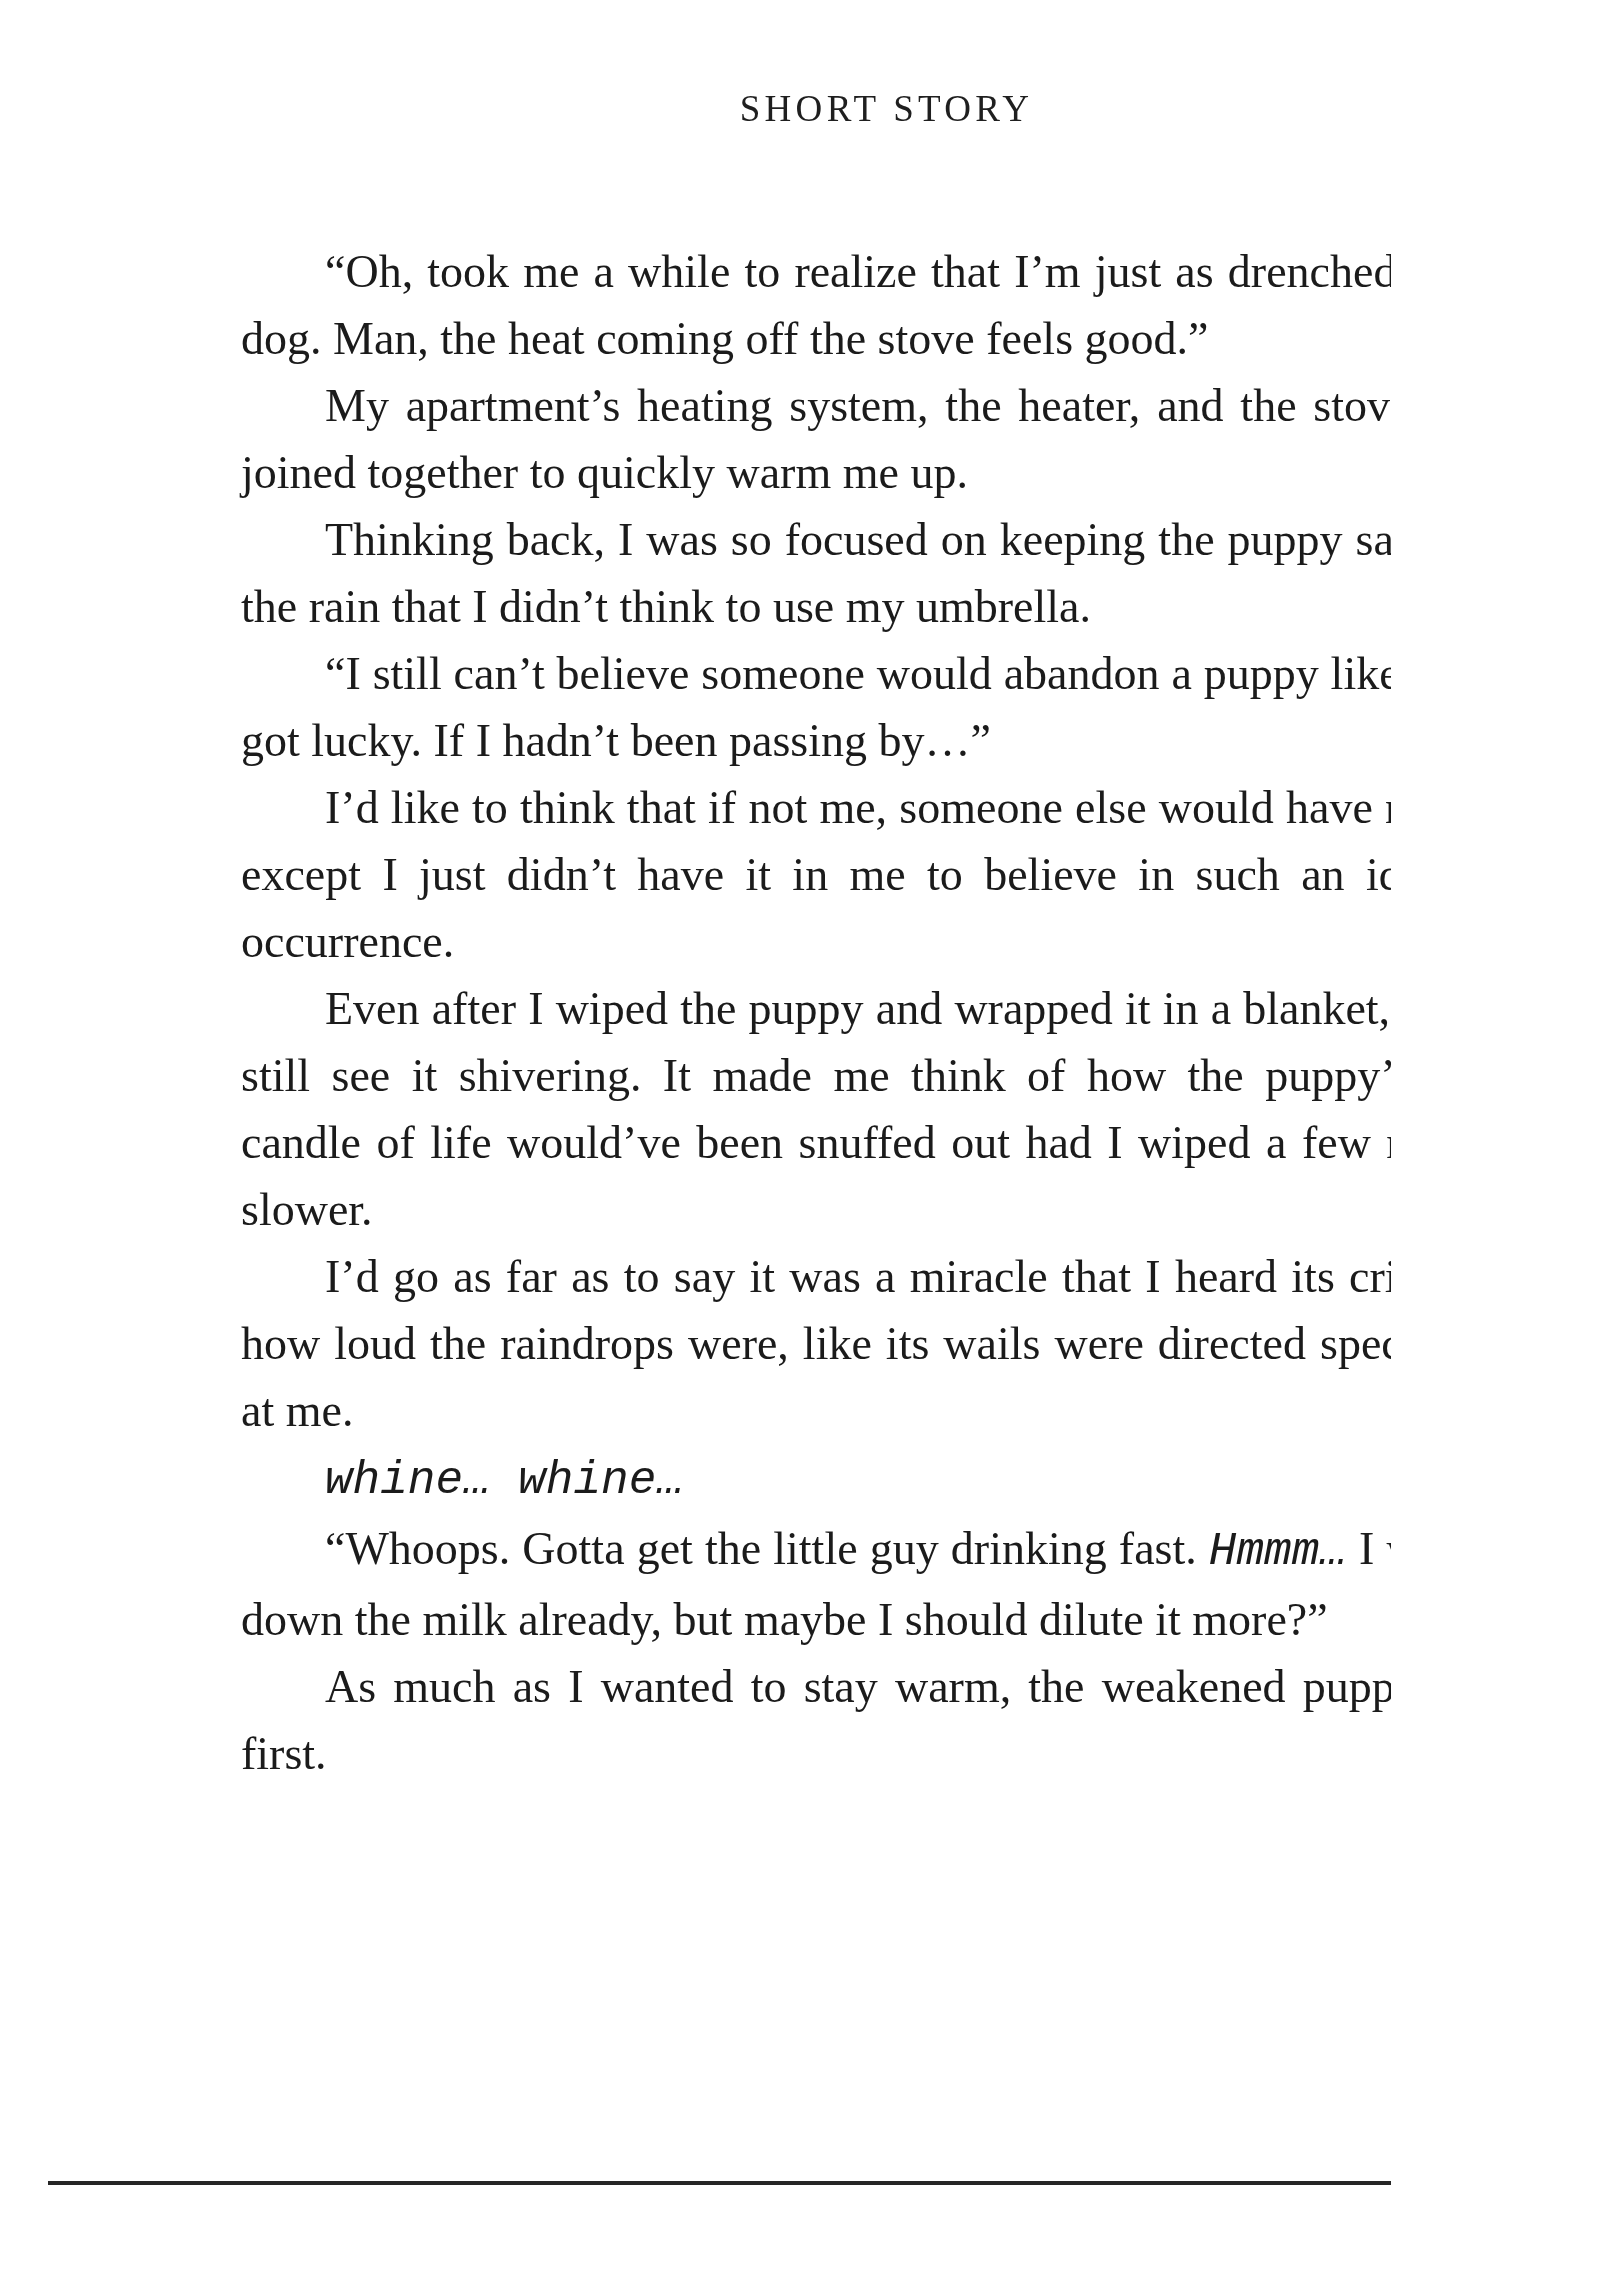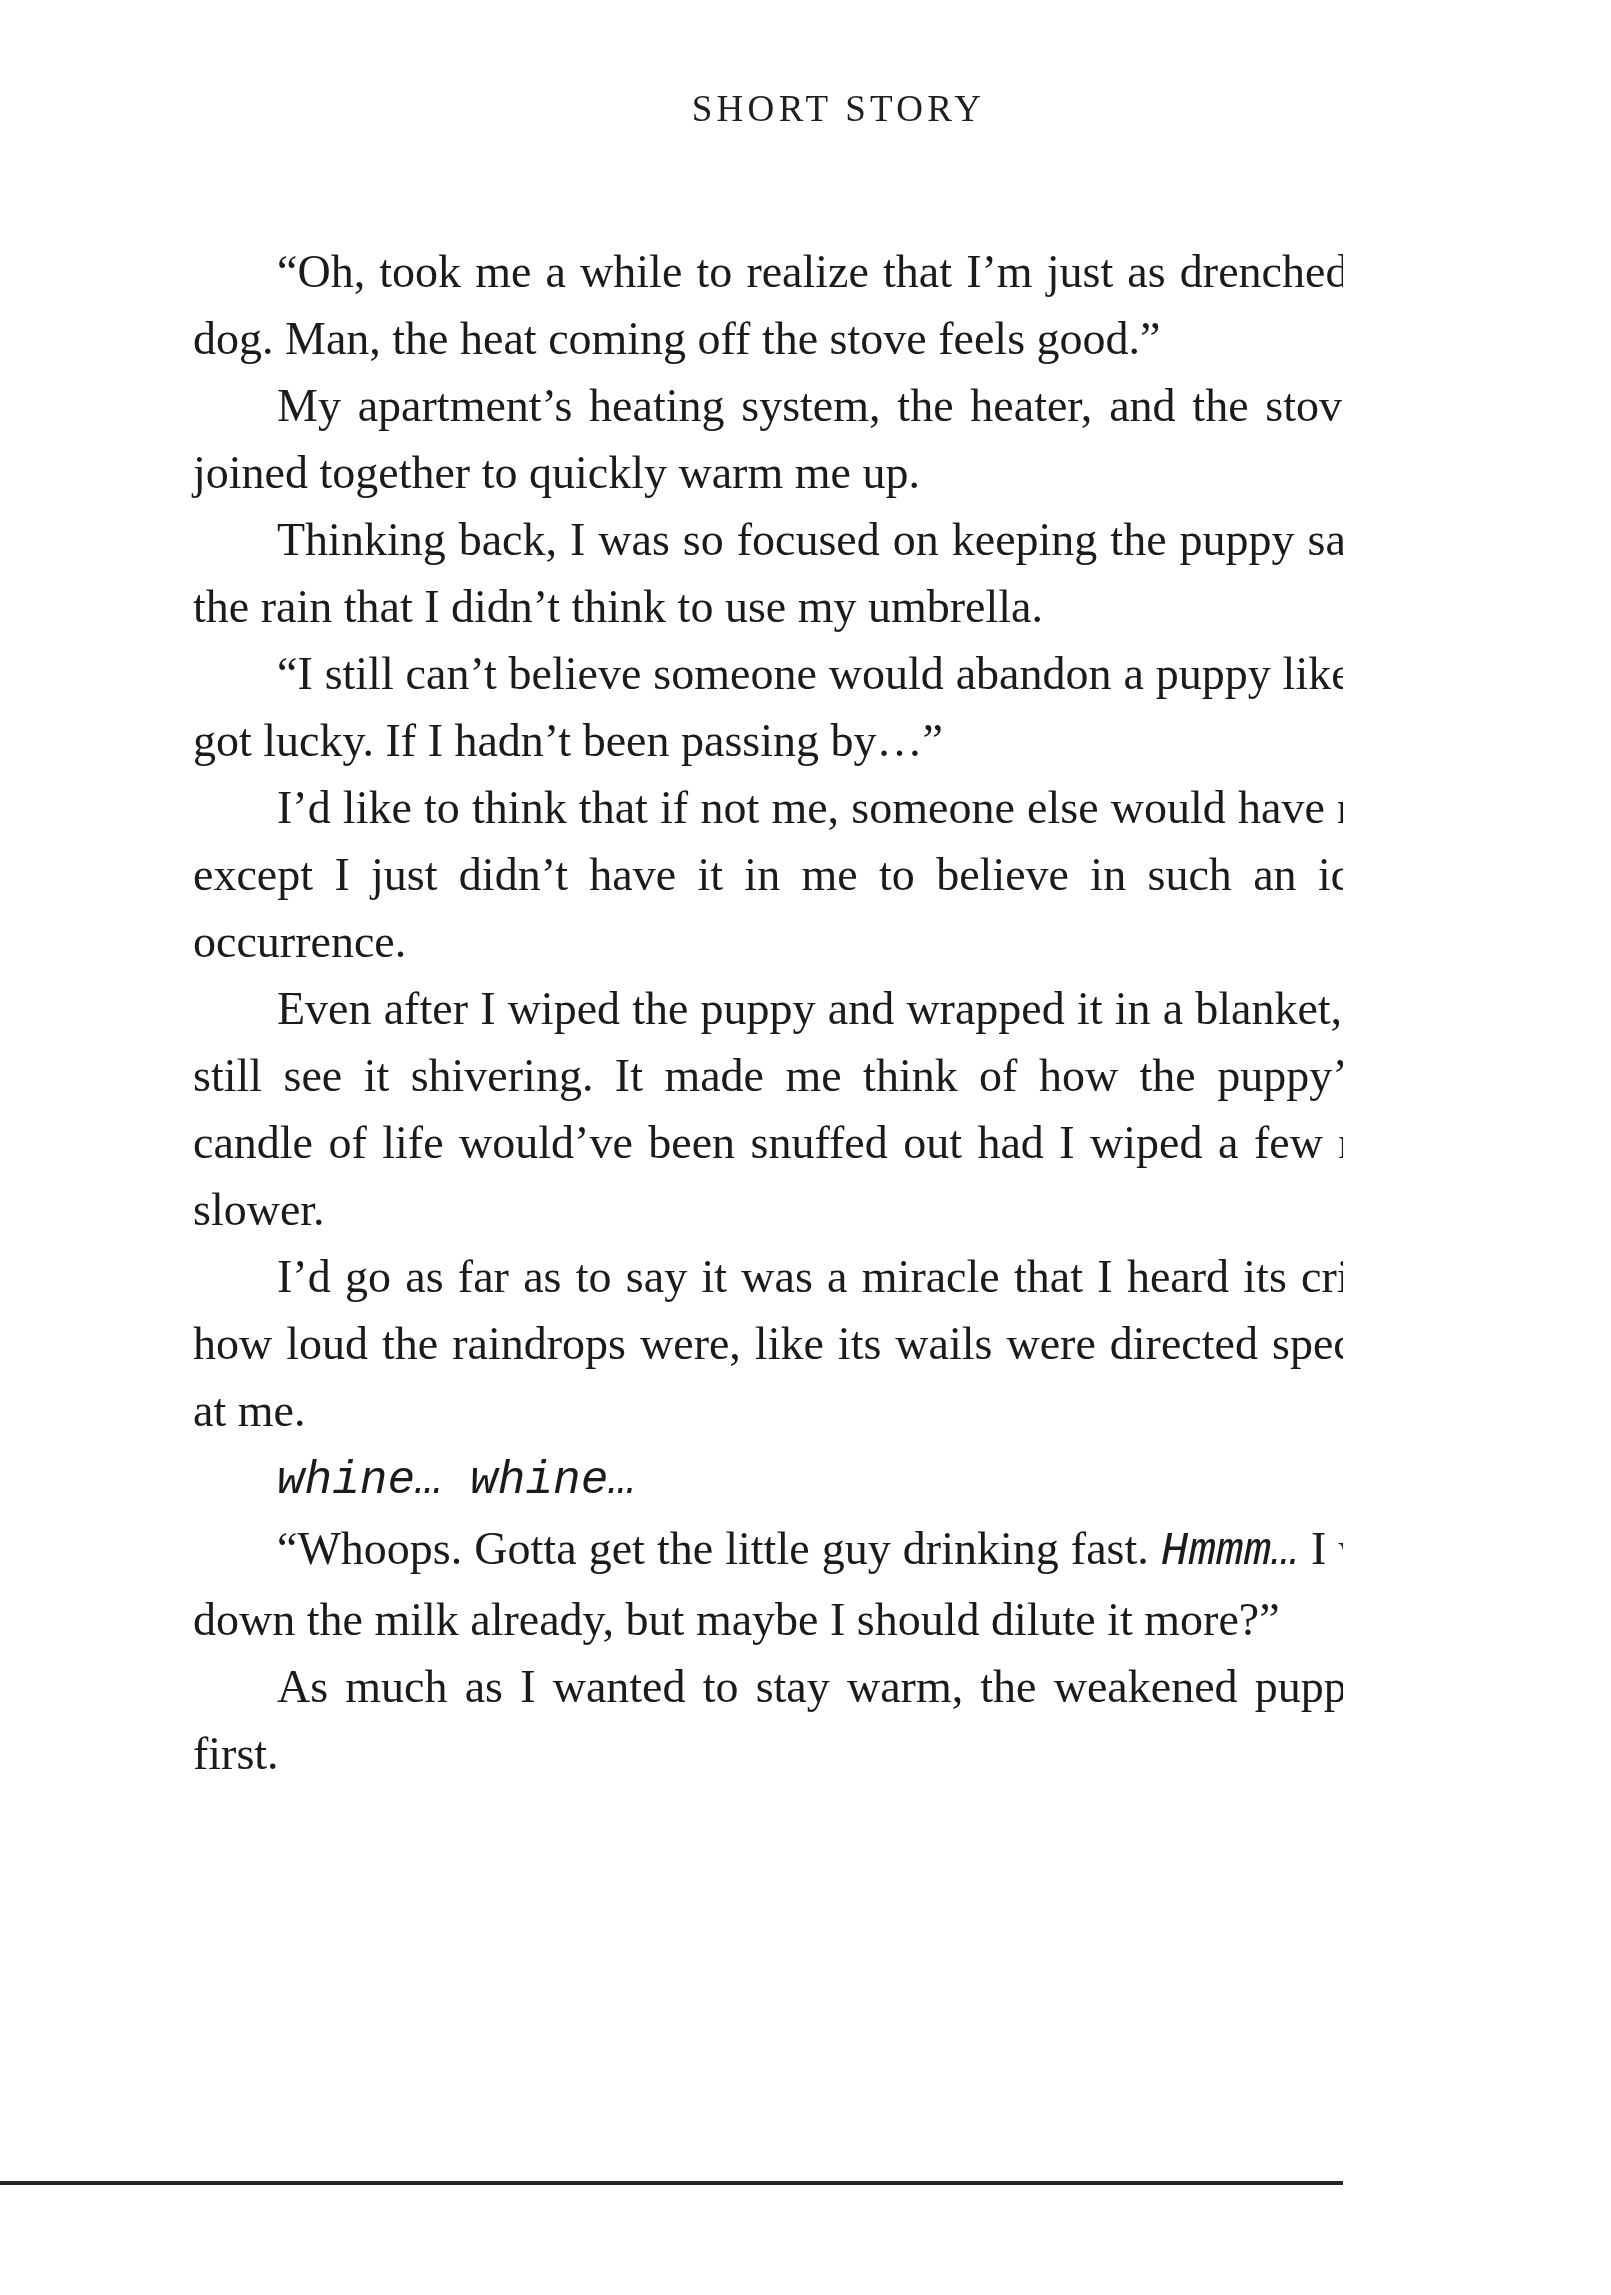--- a/index.html
+++ b/index.html
@@ -6,20 +6,21 @@
   html, body { background: #ffffff; }
 
   .page {
     position: relative;
     width: 1343px;
     height: 2295px;
     background: #ffffff;
     font-family: "Liberation Serif", "DejaVu Serif", serif;
     color: #1a1a1a;
     overflow: hidden;
+    margin-left: 48px;
   }
 
   .running-head {
     position: absolute;
     left: 193px;
     top: 87px;
     width: 1291px;
     text-align: center;
     font-size: 37px;
     line-height: 43px;

